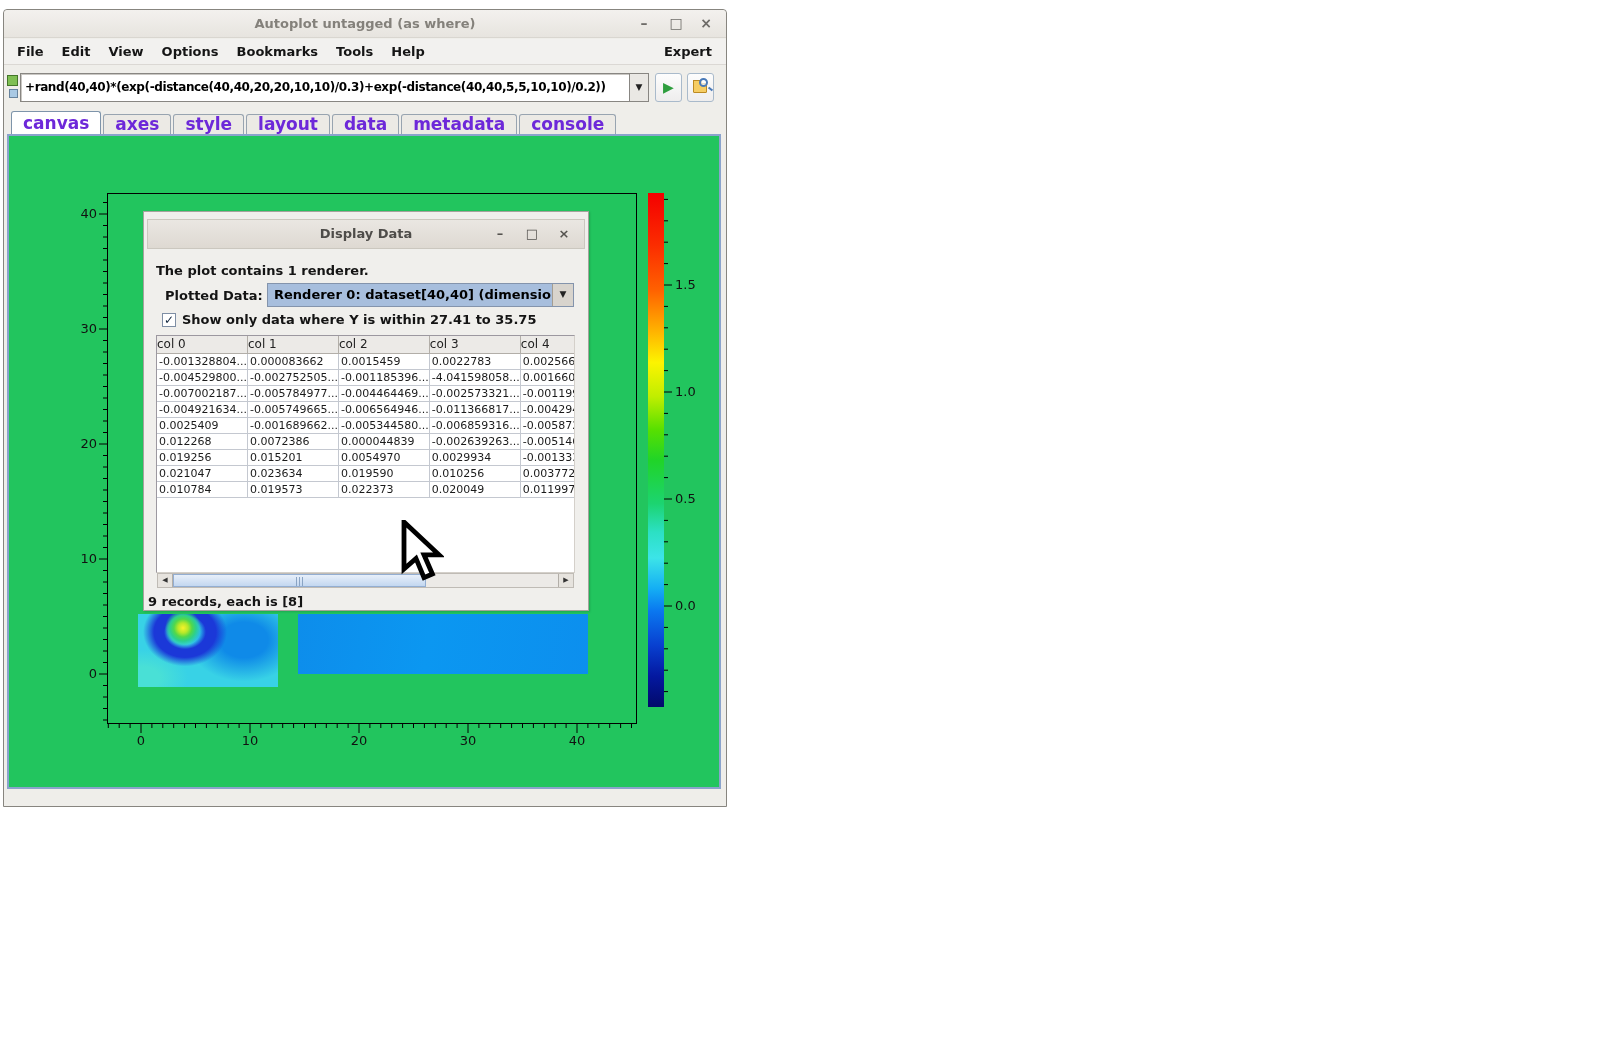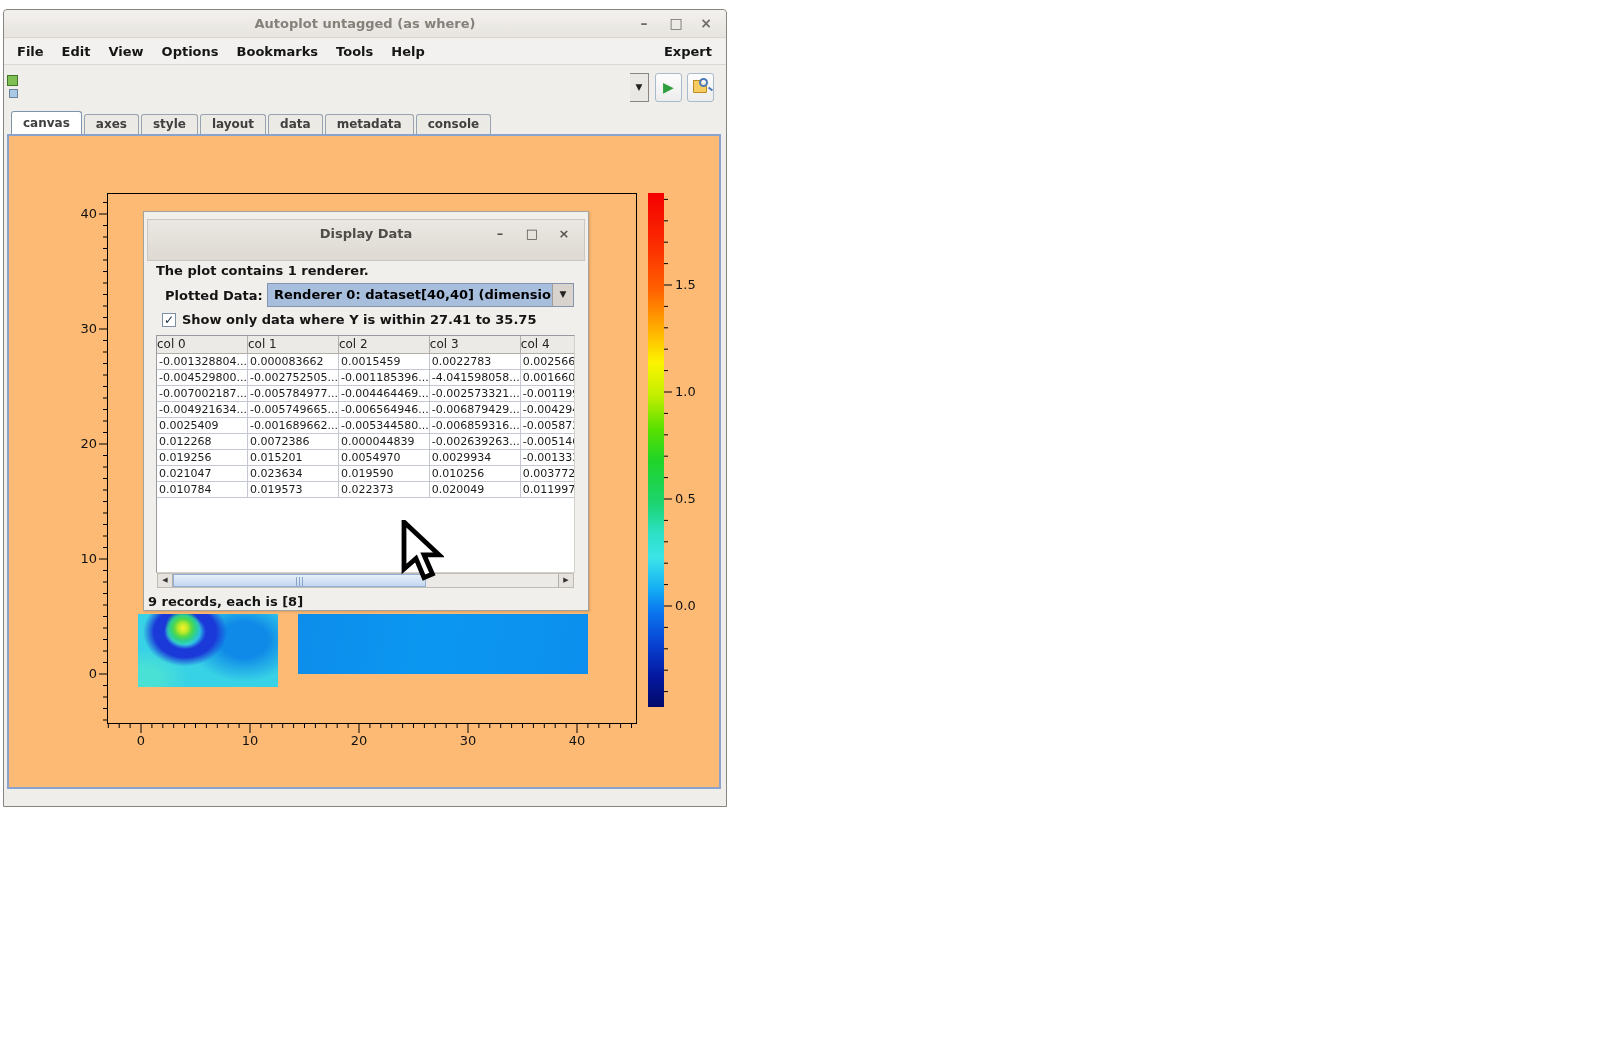--- a/index.html
+++ b/index.html
@@ -40,26 +40,26 @@
   .folder { left:5px; top:9px; width:14px; height:10px; background:#f6cd63;
     border:1px solid #bc8a22; border-radius:1px; }
   .folder:before { content:""; position:absolute; left:-1px; top:-4px; width:7px; height:3px;
     background:#f6cd63; border:1px solid #bc8a22; border-bottom:none; }
   .mag { left:11px; top:4px; width:9px; height:9px; border:2px solid #4a7ab8;
     border-radius:50%; background:rgba(255,255,255,.75); }
   .mag:after { content:""; position:absolute; left:7px; top:8px; width:5px; height:2px;
     background:#4a7ab8; transform:rotate(40deg); }
 
   #tabrow { left:0; top:101px; width:100%; height:23px; display:flex; align-items:flex-end; padding-left:7px; }
-  .tab { height:20px; line-height:19px; padding:0 11px; font-size:12px; font-weight:bold;
-    color:#404040; background:#eceae5; border:1px solid #98a4b0; border-bottom:none;
+  .tab { height:20px; line-height:19px; padding:0 11px; font-size:17px; font-weight:bold;
+    color:#6d28d9; background:#eceae5; border:1px solid #98a4b0; border-bottom:none;
     border-radius:3px 3px 0 0; margin-right:2px; }
   .tab.sel { height:23px; line-height:22px; background:#ffffff; border-color:#7e94aa; }
 
-  #canvas { left:3px; top:124px; width:714px; height:655px; background:#fdba74;
+  #canvas { left:3px; top:124px; width:714px; height:655px; background:#22c55e;
     border:2px solid #8aa3cc; }
   #plotbox { left:98px; top:57px; width:530px; height:531px; border:1px solid #000; }
   .ticklabel { font-size:13px; color:#111; line-height:16px; }
   .ylab { left:48px; width:40px; text-align:right; height:16px; }
   .xlab { width:40px; top:597px; text-align:center; height:16px; }
   .cblab { left:666px; width:34px; height:16px; text-align:left; }
 
   #colorbar { left:639px; top:57px; width:16px; height:514px;
     background:linear-gradient(to bottom,
       #f40000 0%, #fb2c00 10%, #ff6000 18.75%, #ffb400 27%, #fcf400 33%,
@@ -71,21 +71,21 @@
       radial-gradient(circle at 45px 14px, #f8f32a 0px, #b6e82a 5px, #52d84a 9px, #2ccf8e 13px, rgba(44,190,220,0) 18px),
       radial-gradient(ellipse 44px 36px at 47px 18px, rgba(20,50,215,0) 15px, #1b38d8 21px, #1b38d8 31px, rgba(27,56,216,0) 42px),
       radial-gradient(ellipse 62px 46px at 106px 26px, #0f8ae8 0px, #0f8ae8 24px, rgba(15,138,232,0) 56px),
       radial-gradient(ellipse 55px 34px at 4px 64px, #49e0d6 0px, #49e0d6 18px, rgba(73,224,214,0) 46px); }
   #heat-right { left:289px; top:478px; width:290px; height:60px;
     background:linear-gradient(100deg,#0d8deb 0%,#0b97f1 45%,#0c8fee 100%); }
 
   
   #dialog { left:134px; top:75px; width:446px; height:400px; background:#f0efec;
     border:1px solid #a5a29c; box-shadow:1px 1px 2px rgba(0,0,0,.15); }
-  #dlg-titlebar { left:3px; top:7px; width:438px; height:42px;
+  #dlg-titlebar { left:3px; top:7px; width:438px; height:30px;
     background:linear-gradient(#eae7e2,#ded9d2); border:1px solid #cbc7bf; }
   #dlg-title { width:100%; text-align:center; line-height:28px; font-size:13px;
     font-weight:bold; color:#4e4c49; }
   .dlgctl { top:1px; width:20px; height:28px; line-height:26px; text-align:center;
     color:#55534f; font-size:13px; font-weight:bold; }
   .dlg-text { font-size:13px; font-weight:bold; color:#141414; white-space:nowrap; }
   #dlg-combo { left:123px; top:71px; width:307px; height:24px; background:#a7bedd;
     border:1px solid #8494ac; }
   #dlg-combo-text { left:0; top:0; width:284px; line-height:22px; padding-left:6px;
     font-size:13px; font-weight:bold; color:#000; overflow:hidden; white-space:nowrap; }
@@ -144,20 +144,23 @@
         <span class="menu-item">Bookmarks</span>
         <span class="menu-item">Tools</span>
         <span class="menu-item">Help</span>
       </span>
     <span id="menu-expert">Expert</span>
   </div>
 
   <div id="toolbar" class="abs">
     <div id="ds-green" class="abs"></div>
     <div id="ds-blue" class="abs"></div>
+    <div id="urlfield" class="abs">
+      <div id="urltext">+rand(40,40)*(exp(-distance(40,40,20,20,10,10)/0.3)+exp(-distance(40,40,5,5,10,10)/0.2))</div>
+    </div>
     <div id="url-drop" class="abs">
       <span>▼</span>
     </div>
     <div id="btn-play" class="toolbtn abs">
       <span>▶</span>
     </div>
     <div id="btn-browse" class="toolbtn abs">
       <span class="folder abs"></span>
       <span class="mag abs"></span>
     </div>
@@ -371,21 +374,21 @@
                 <td style="width: 79px;">-0.007002187...</td>
                 <td style="width: 79px;">-0.005784977...</td>
                 <td style="width: 79px;">-0.004464469...</td>
                 <td style="width: 79px;">-0.002573321...</td>
                 <td style="width: 79px;">-0.001199077...</td>
               </tr>
               <tr>
                 <td style="width: 79px;">-0.004921634...</td>
                 <td style="width: 79px;">-0.005749665...</td>
                 <td style="width: 79px;">-0.006564946...</td>
-                <td style="width: 79px;">-0.006879429...</td>
+                <td style="width: 79px;">-0.011366817...</td>
                 <td style="width: 79px;">-0.004294298...</td>
               </tr>
               <tr>
                 <td style="width: 79px;">0.0025409</td>
                 <td style="width: 79px;">-0.001689662...</td>
                 <td style="width: 79px;">-0.005344580...</td>
                 <td style="width: 79px;">-0.006859316...</td>
                 <td style="width: 79px;">-0.005872606...</td>
               </tr>
               <tr>

